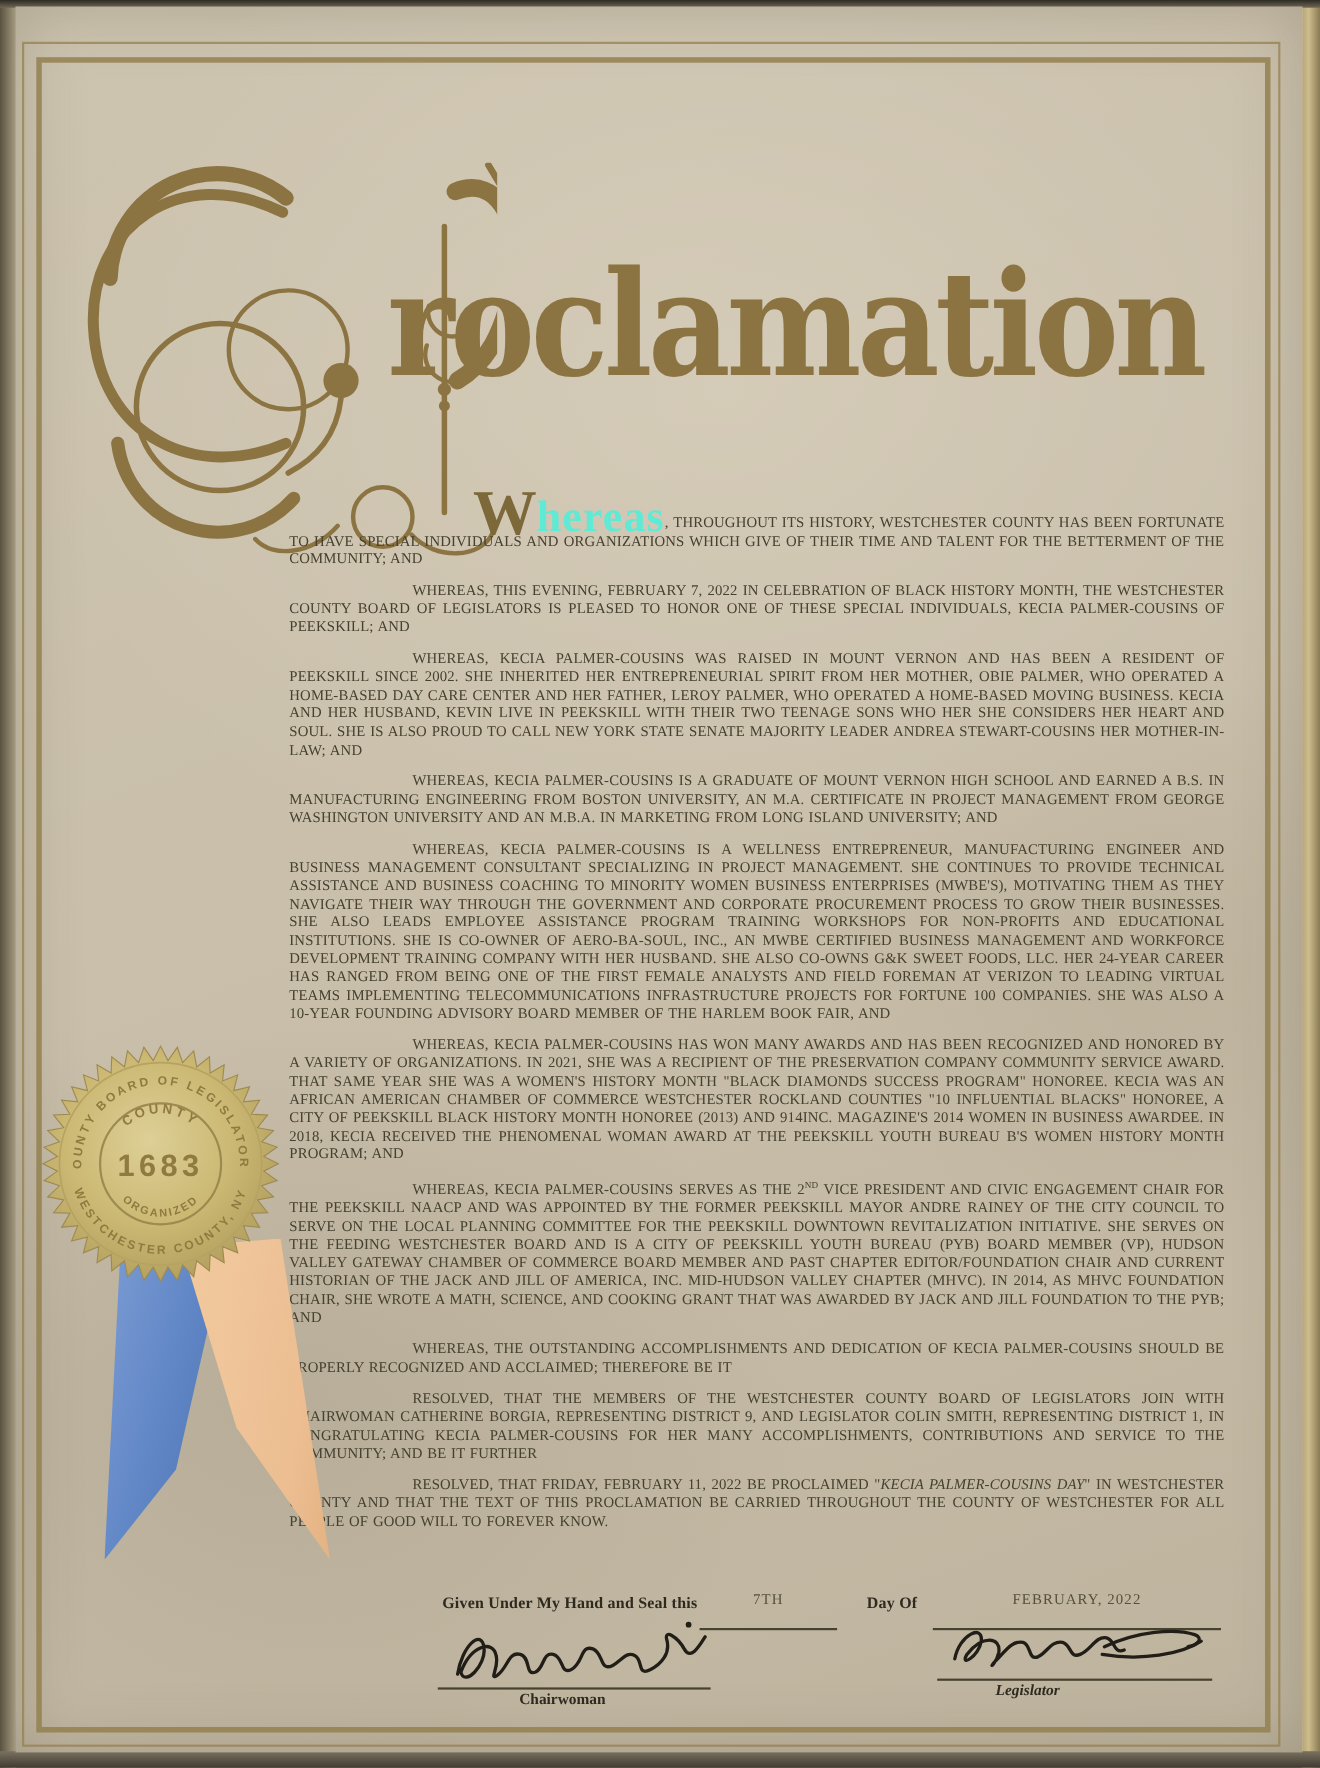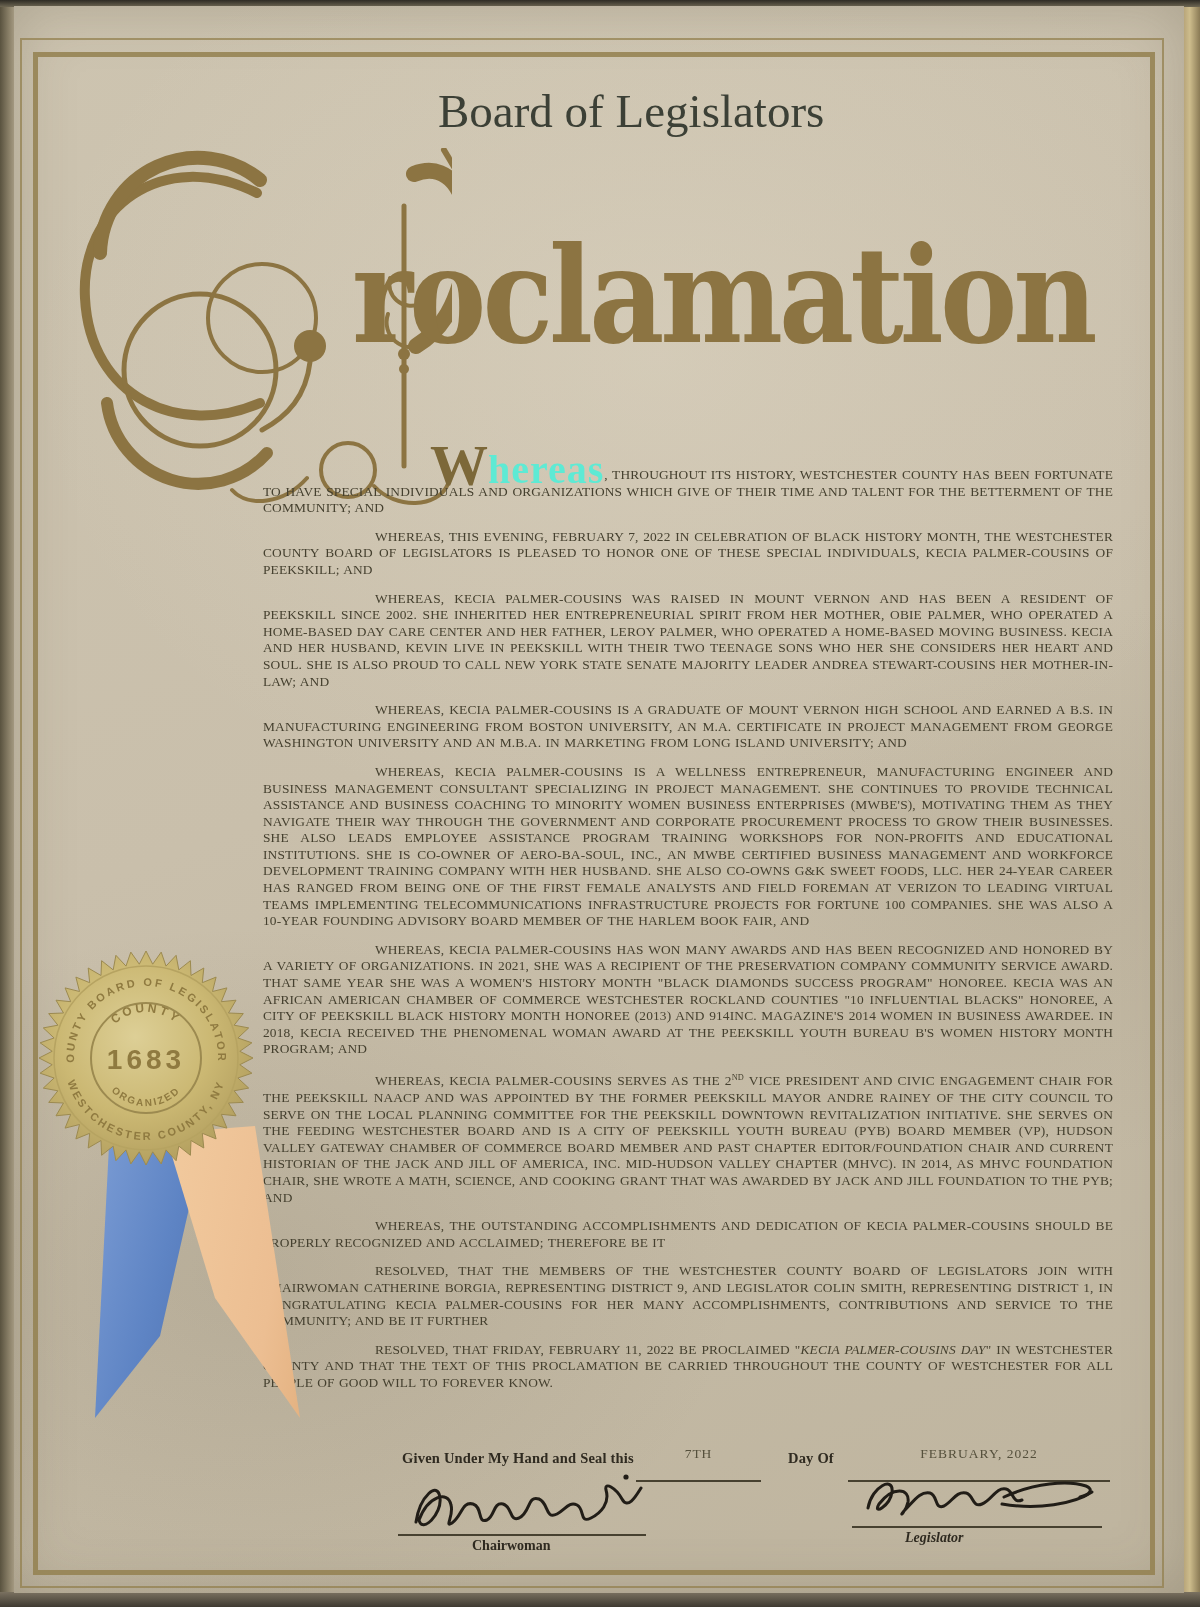--- a/index.html
+++ b/index.html
@@ -76,21 +76,20 @@
 <div class="edge-right"></div>
 <div class="edge-left"></div>
 <div class="edge-top"></div>
 <div class="edge-bottom"></div>
 
 <div class="paper"></div>
 <div class="rule-outer"></div>
 <div class="rule-inner"></div>
 
 <div class="org-header">
-  <div>Board of Legislators</div>
 </div>
 
 <svg class="ornament" width="400" height="360" viewBox="0 0 400 360">
   <g fill="none" stroke="#8c7442" stroke-linecap="round">
     <path d="M 205,45 C 110,-2 28,60 33,150 C 38,250 128,290 208,255" stroke-width="10"></path>
     <path d="M 48,105 A 98,98 0 0 1 208,32" stroke-width="14"></path>
     <circle cx="148" cy="222" r="76" stroke-width="5"></circle>
     <circle cx="210" cy="170" r="54" stroke-width="4"></circle>
     <path d="M 55,255 A 92,92 0 0 0 215,305" stroke-width="12"></path>
     <circle cx="258" cy="198" r="16" fill="#8c7442" stroke="none"></circle>

